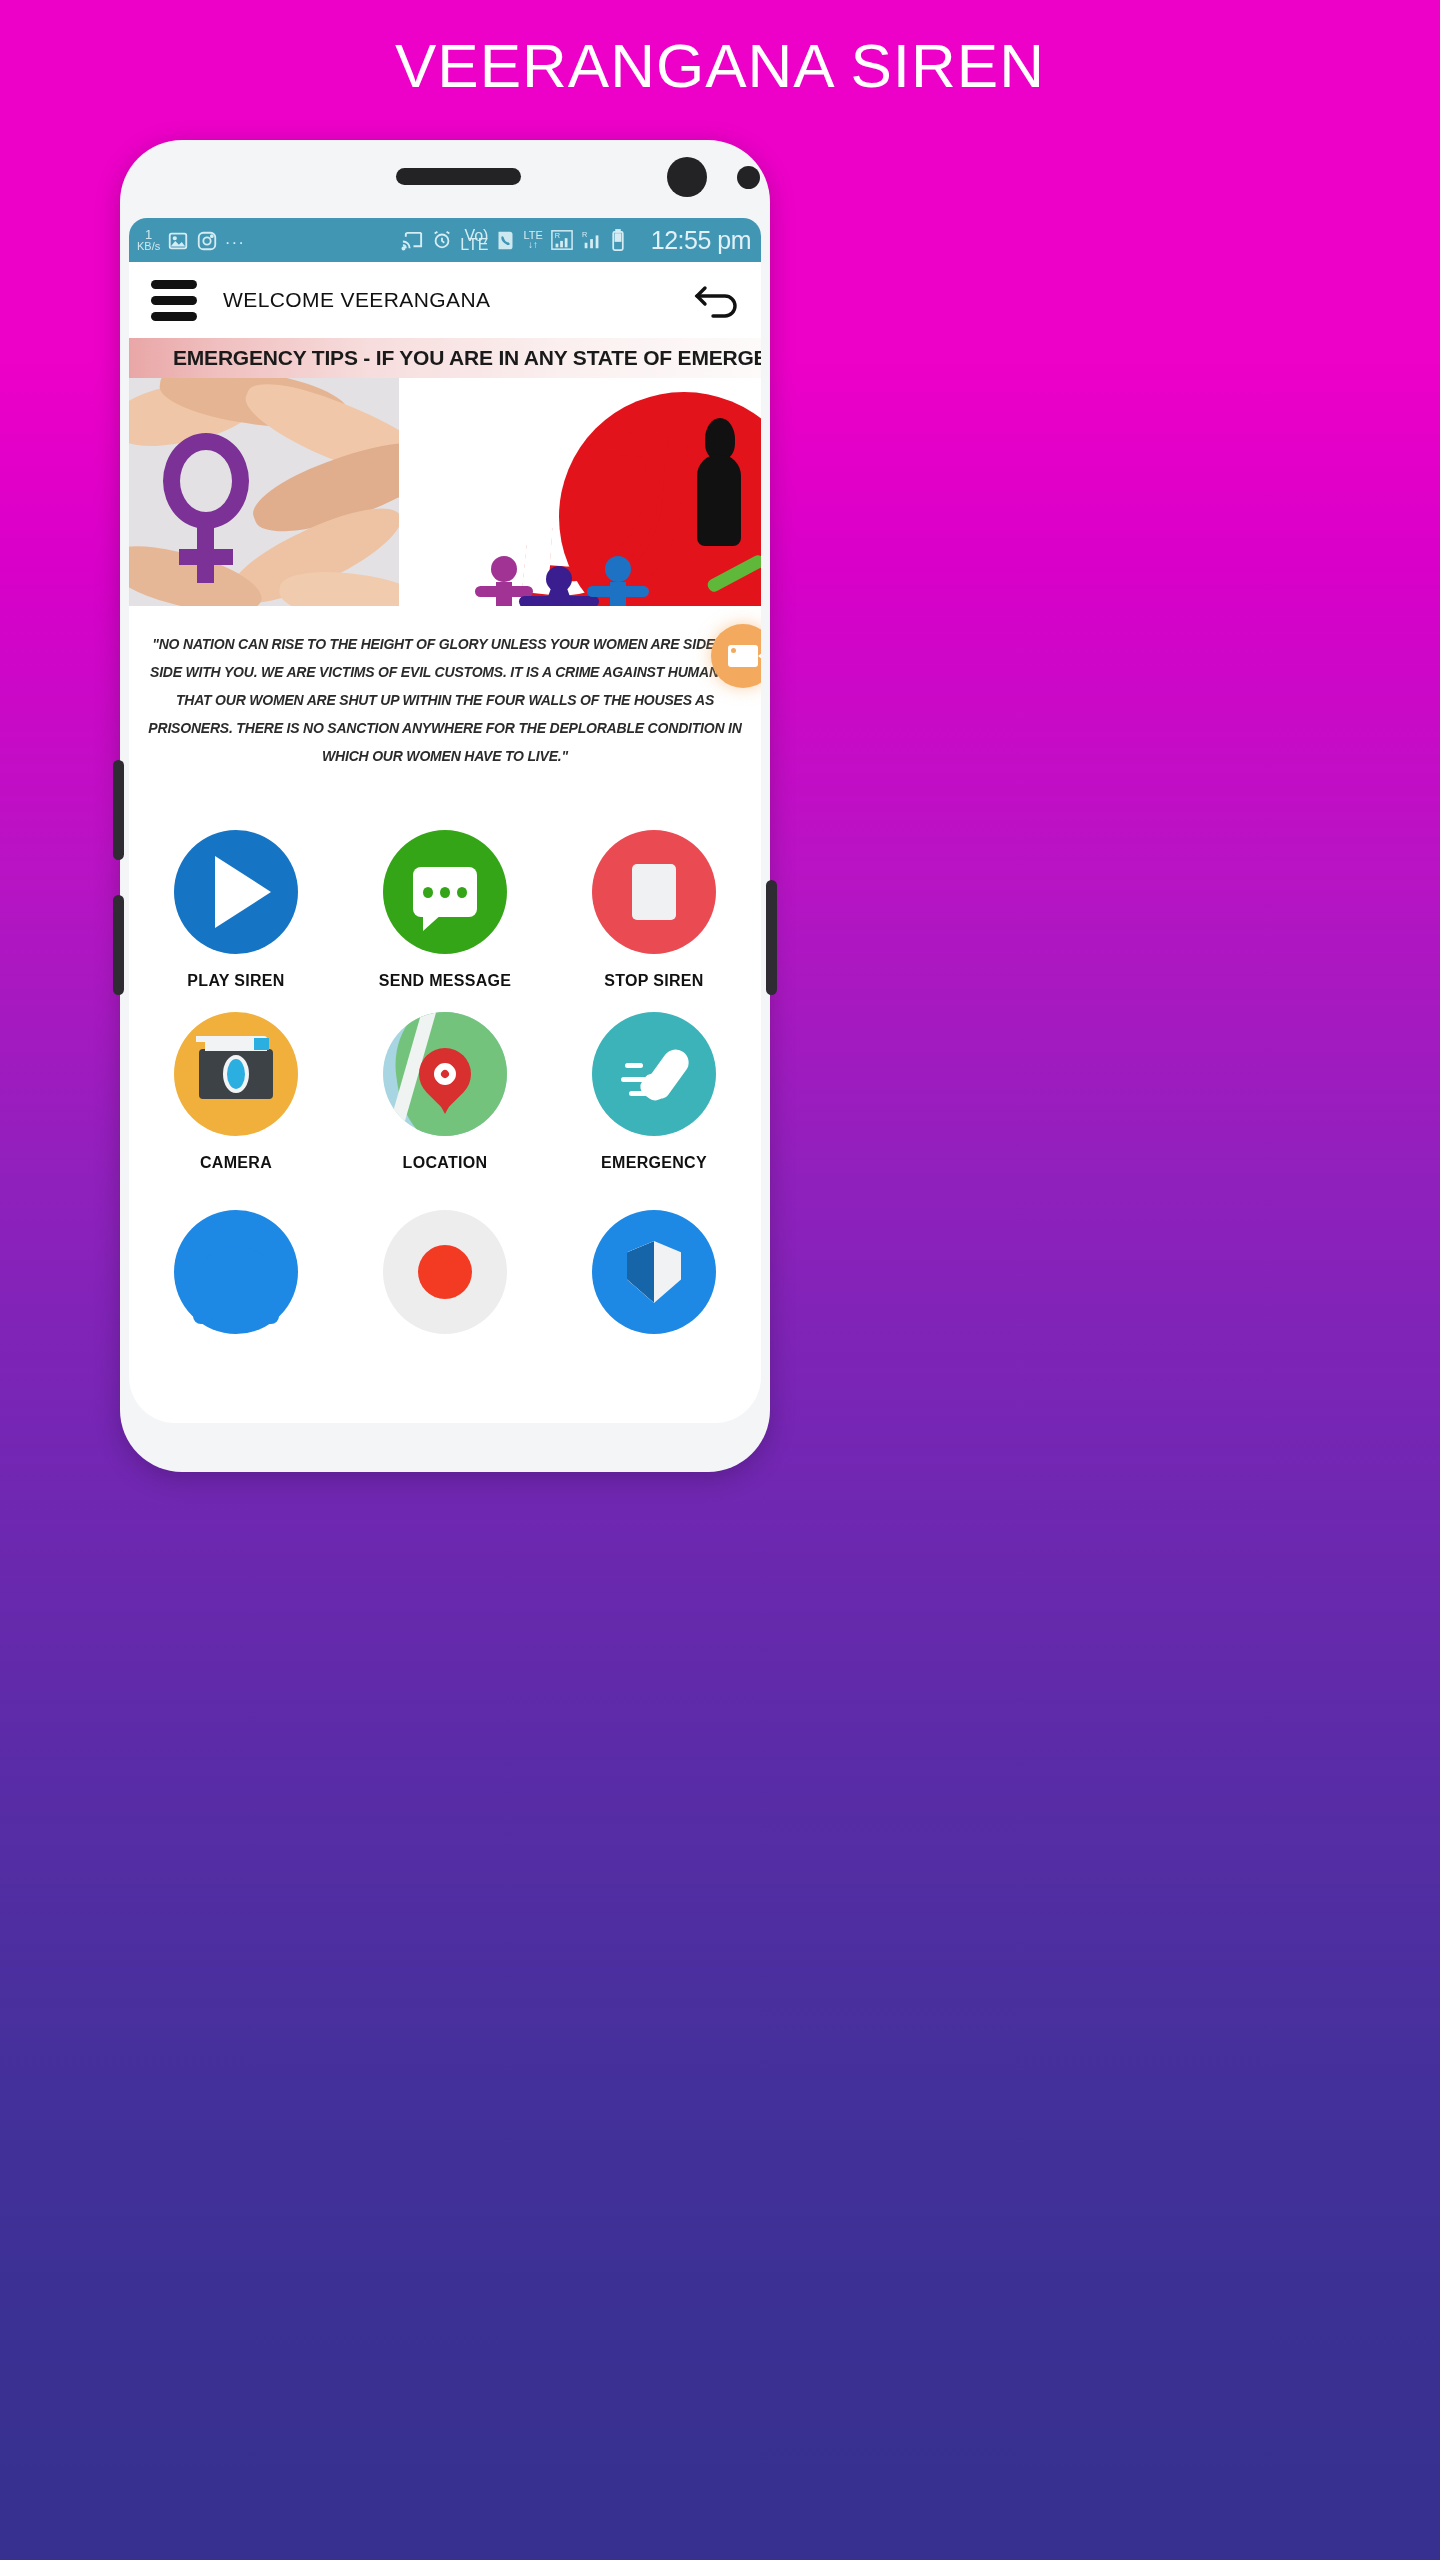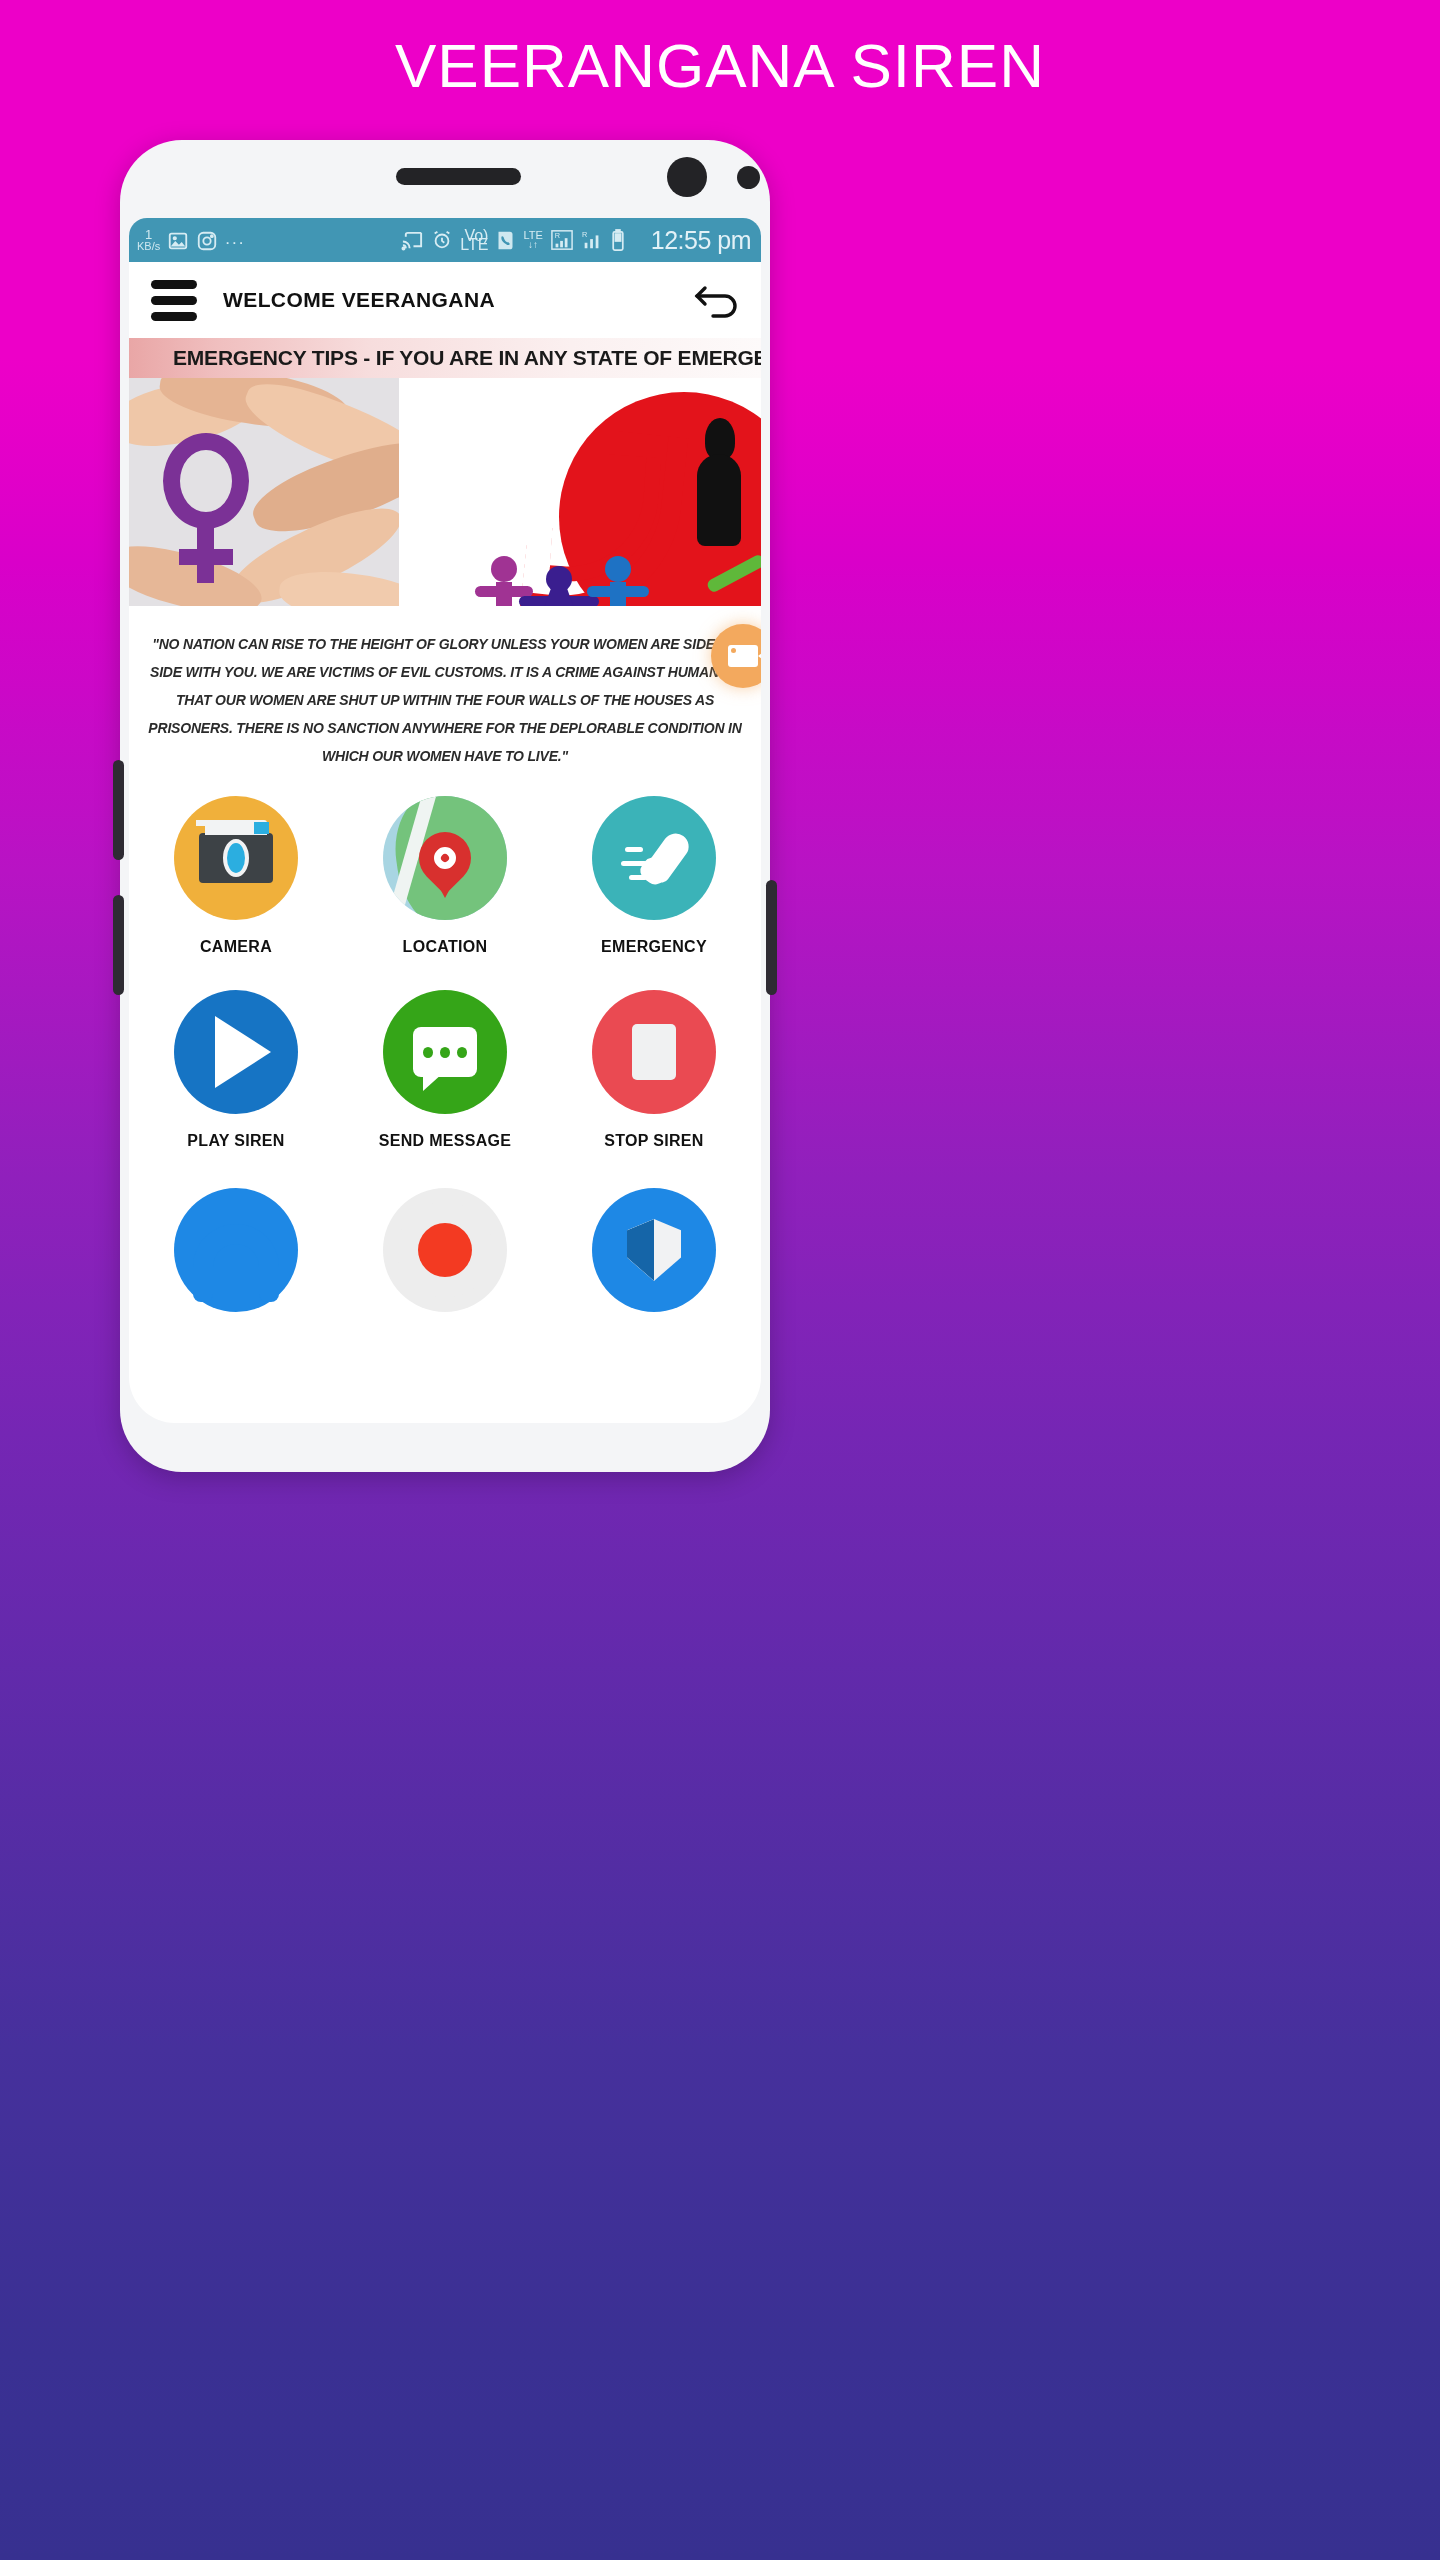--- a/index.html
+++ b/index.html
@@ -69,21 +69,21 @@
   .volte{ font-size:16px; line-height:9px; text-align:right;}
   .lte{ font-size:11px; line-height:10px; text-align:center;}
 
   
   .appbar{
     height:76px; background:#FFFFFF; display:flex; align-items:center;
     padding:0 18px 0 22px; justify-content:space-between;
   }
   .hamb{ width:46px; }
   .hamb span{ display:block; height:9px; background:#111; border-radius:5px; margin:7px 0;}
-  .app-title{ flex:1; margin-left:26px; font-size:21px; font-weight:700;
+  .app-title{ flex:1; margin-left:26px; font-size:21px; font-weight:400;
               letter-spacing:.4px; color:#111; }
 
   
   .ticker{
     height:40px; overflow:hidden; position:relative;
     background:linear-gradient(90deg,#E9A6A6 0%, #F0BFBF 14%, #F7DDDD 38%, #FBF0F0 70%, #FDFAFA 100%);
   }
   .ticker-text{
     position:absolute; left:44px; top:50%; transform:translateY(-50%);
     white-space:nowrap; font-size:21px; font-weight:700; color:#1A1A1A;
@@ -363,20 +363,45 @@
 
         </div>
         <div class="greenarm"></div>
       </div>
     </div>
 
     <div class="quote">"NO NATION CAN RISE TO THE HEIGHT OF GLORY UNLESS YOUR WOMEN ARE SIDE BY SIDE WITH YOU. WE ARE VICTIMS OF EVIL CUSTOMS. IT IS A CRIME AGAINST HUMANITY THAT OUR WOMEN ARE SHUT UP WITHIN THE FOUR WALLS OF THE HOUSES AS PRISONERS. THERE IS NO SANCTION ANYWHERE FOR THE DEPLORABLE CONDITION IN WHICH OUR WOMEN HAVE TO LIVE."</div>
 
     <div class="grid">
 
+      <div class="grow" style="margin-top:34px">
+        <div class="cell">
+          <div class="circle" style="background:#1674C4">
+            <div class="play-tri"></div>
+          </div>
+          <div class="clabel">PLAY SIREN</div>
+        </div>
+        <div class="cell">
+          <div class="circle" style="background:#35A518">
+            <div class="bubble">
+                <div class="bdot"></div>
+                <div class="bdot"></div>
+                <div class="bdot"></div>
+              </div>
+          </div>
+          <div class="clabel">SEND MESSAGE</div>
+        </div>
+        <div class="cell">
+          <div class="circle" style="background:#EA4A52">
+            <div class="stop-sq"></div>
+          </div>
+          <div class="clabel">STOP SIREN</div>
+        </div>
+      </div>
+
       <div class="grow">
         <div class="cell">
           <div class="circle" style="background:#F0B03B">
             <div class="cam-body">
                 <div class="cam-strip"></div>
                 <div class="cam-top"></div>
               <div class="cam-flash"></div>
                 <div class="cam-lens"></div>
               </div>
           </div>
@@ -400,45 +425,20 @@
                 <div class="ph-h2"></div>
               <div class="ph-l ph-l1"></div>
                 <div class="ph-l ph-l2"></div>
                 <div class="ph-l ph-l3"></div>
             </div>
           </div>
           <div class="clabel">EMERGENCY</div>
         </div>
       </div>
 
-      <div class="grow" style="margin-top:34px">
-        <div class="cell">
-          <div class="circle" style="background:#1674C4">
-            <div class="play-tri"></div>
-          </div>
-          <div class="clabel">PLAY SIREN</div>
-        </div>
-        <div class="cell">
-          <div class="circle" style="background:#35A518">
-            <div class="bubble">
-                <div class="bdot"></div>
-                <div class="bdot"></div>
-                <div class="bdot"></div>
-              </div>
-          </div>
-          <div class="clabel">SEND MESSAGE</div>
-        </div>
-        <div class="cell">
-          <div class="circle" style="background:#EA4A52">
-            <div class="stop-sq"></div>
-          </div>
-          <div class="clabel">STOP SIREN</div>
-        </div>
-      </div>
-
       <div class="grow" style="margin-top:38px">
         <div class="cell">
           <div class="circle" style="background:#1E88E5">
             <div class="hp">
                 <div class="hp-e" style="left:-20px"></div>
                 <div class="hp-e" style="right:-20px"></div>
               </div>
           </div>
         </div>
         <div class="cell">

